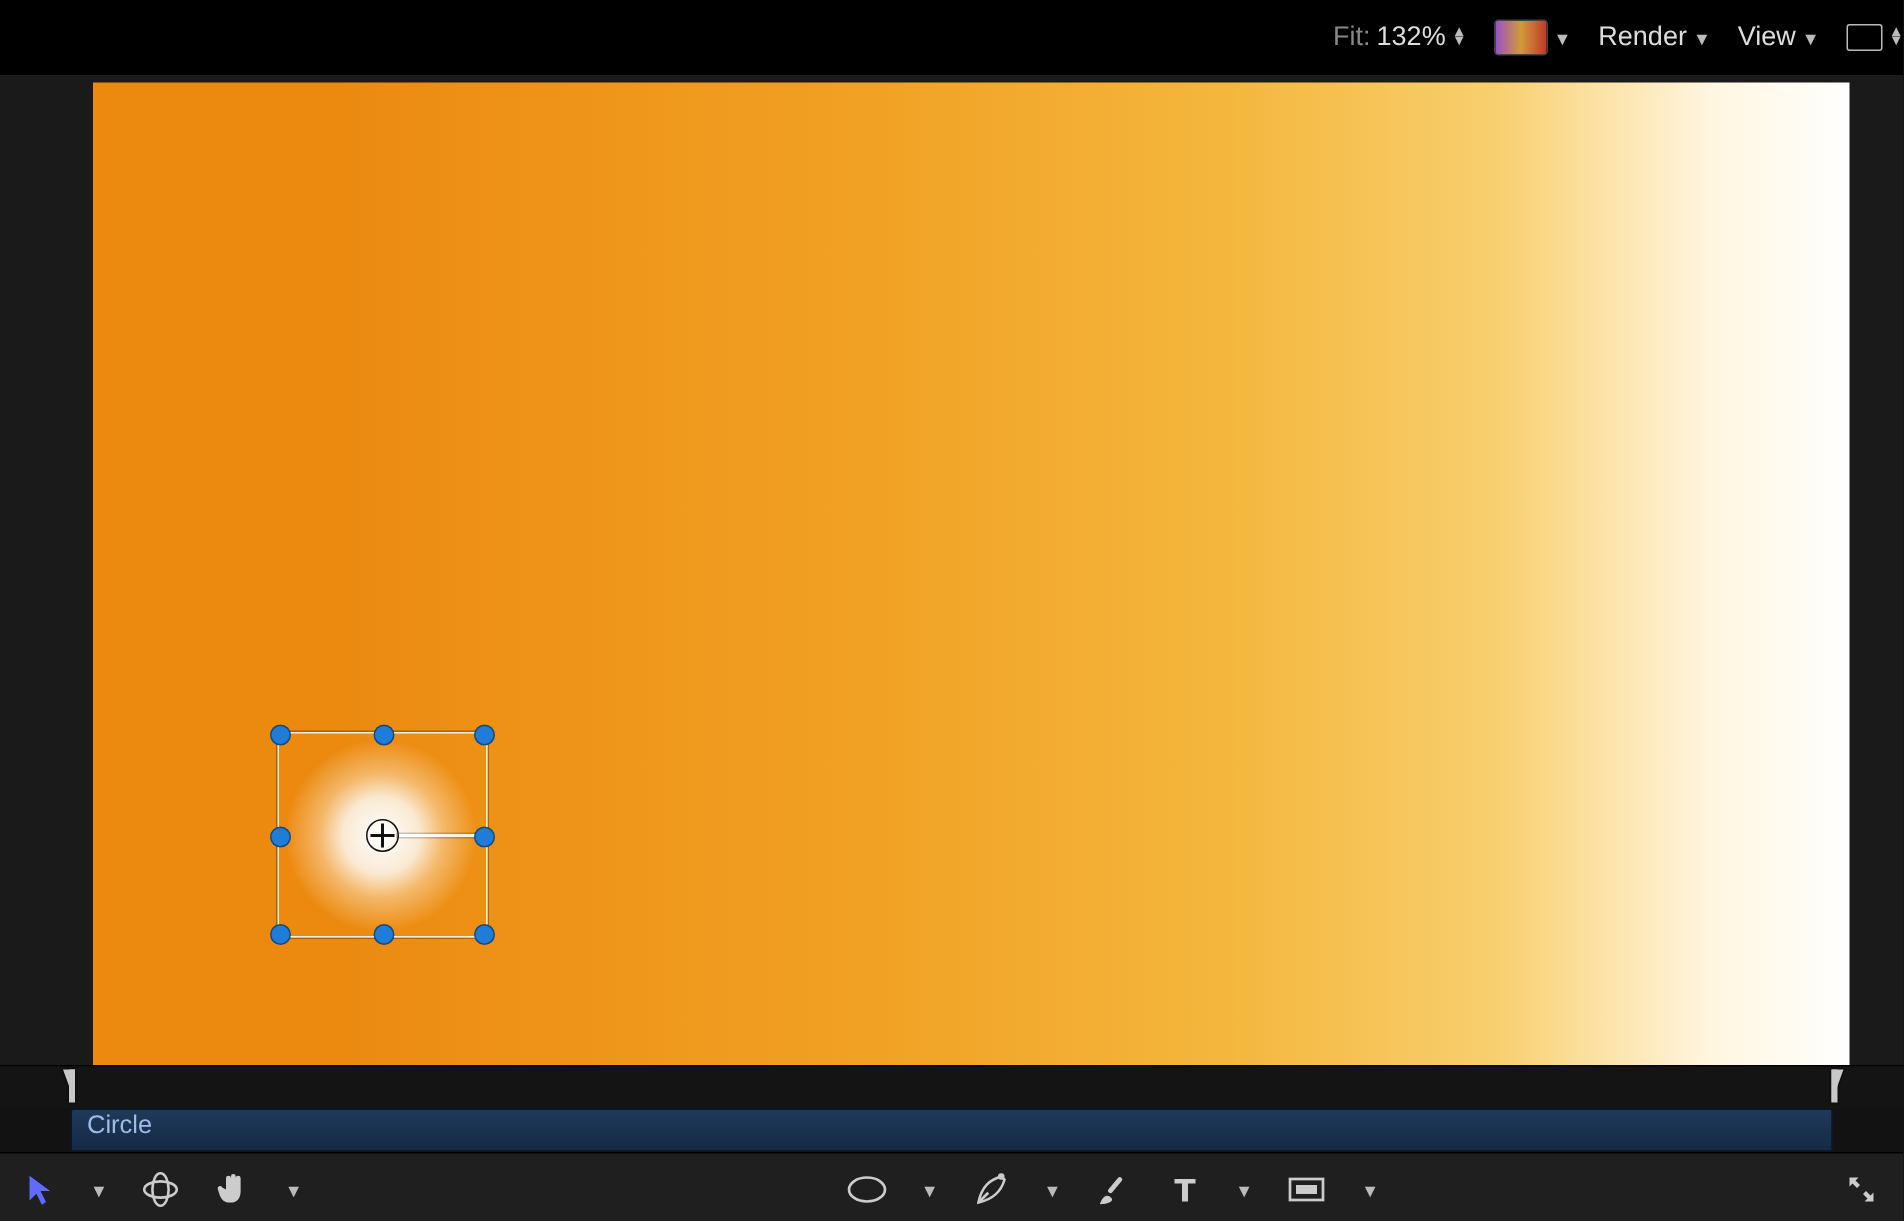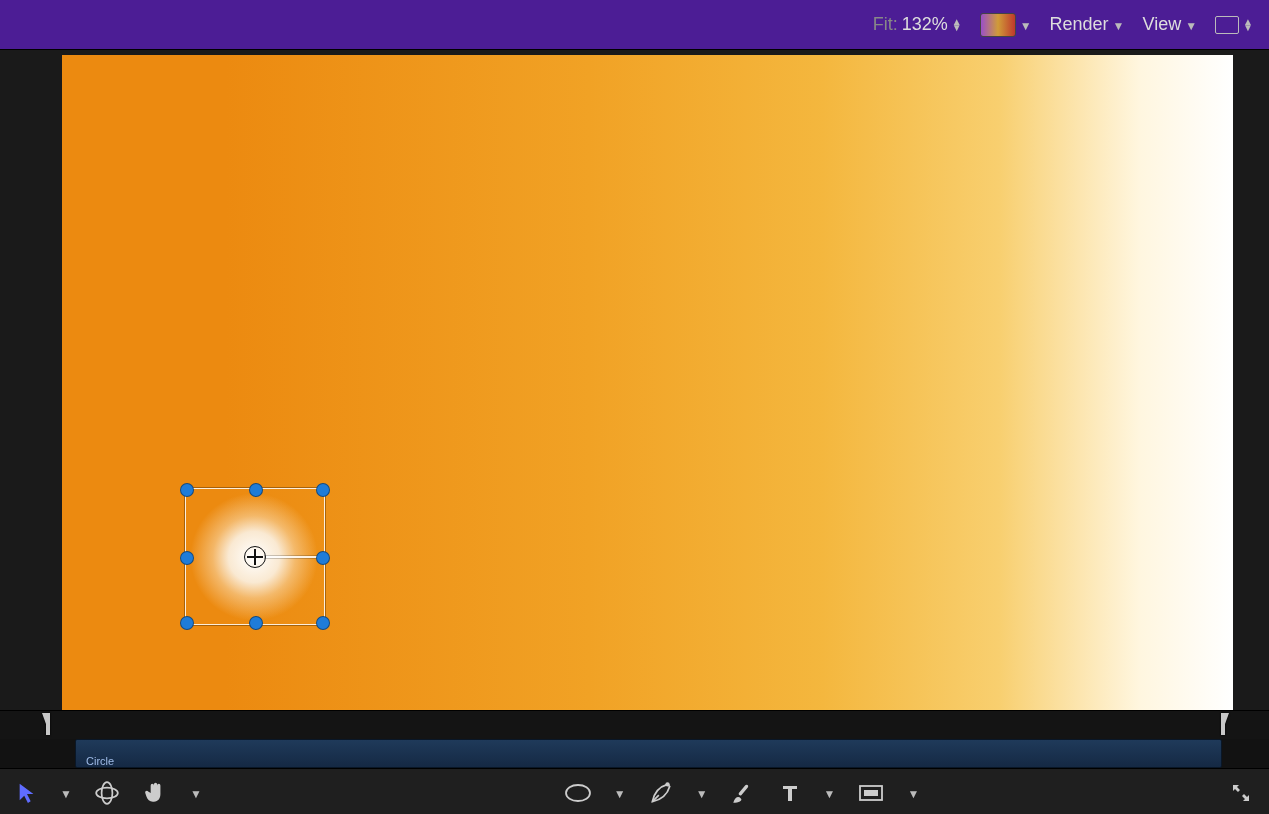--- a/index.html
+++ b/index.html
@@ -9,25 +9,25 @@
     height: 814px;
     background: #121212;
     font-family: -apple-system, "Helvetica Neue", Arial, sans-serif;
     color: #bbb;
     overflow: hidden;
     user-select: none;
   }
   
   .topbar {
     height: 50px;
-    background: #4c1d95;
+    background: #000000;
     display: flex;
     align-items: center;
     justify-content: flex-end;
-    padding-right: 16px;
+    padding-right: 0;
     gap: 18px;
     border-bottom: 1px solid #000;
     box-sizing: border-box;
     font-size: 18px;
   }
   .topbar .item {
     display: flex;
     align-items: center;
     gap: 4px;
     cursor: pointer;
@@ -211,26 +211,25 @@
   .track-bar {
     position: absolute;
     left: 47px;
     right: 47px;
     top: 28px;
     height: 29px;
     background: linear-gradient(#1f3a5a,#152944);
     border: 1px solid #0a1727;
     box-sizing: border-box;
     display: flex;
-    align-items: flex-end;
+    align-items: flex-start;
     padding-left: 10px;
-    font-size: 11px;
+    font-size: 17px;
     color: #9fbbe7;
     border-radius: 2px;
-    margin-left: 28px;
   }
   
   .bottombar {
     height: 47px;
     background: #1f1f1f;
     border-top: 1px solid #000;
     display: flex;
     align-items: center;
     padding: 0 10px;
     gap: 10px;

